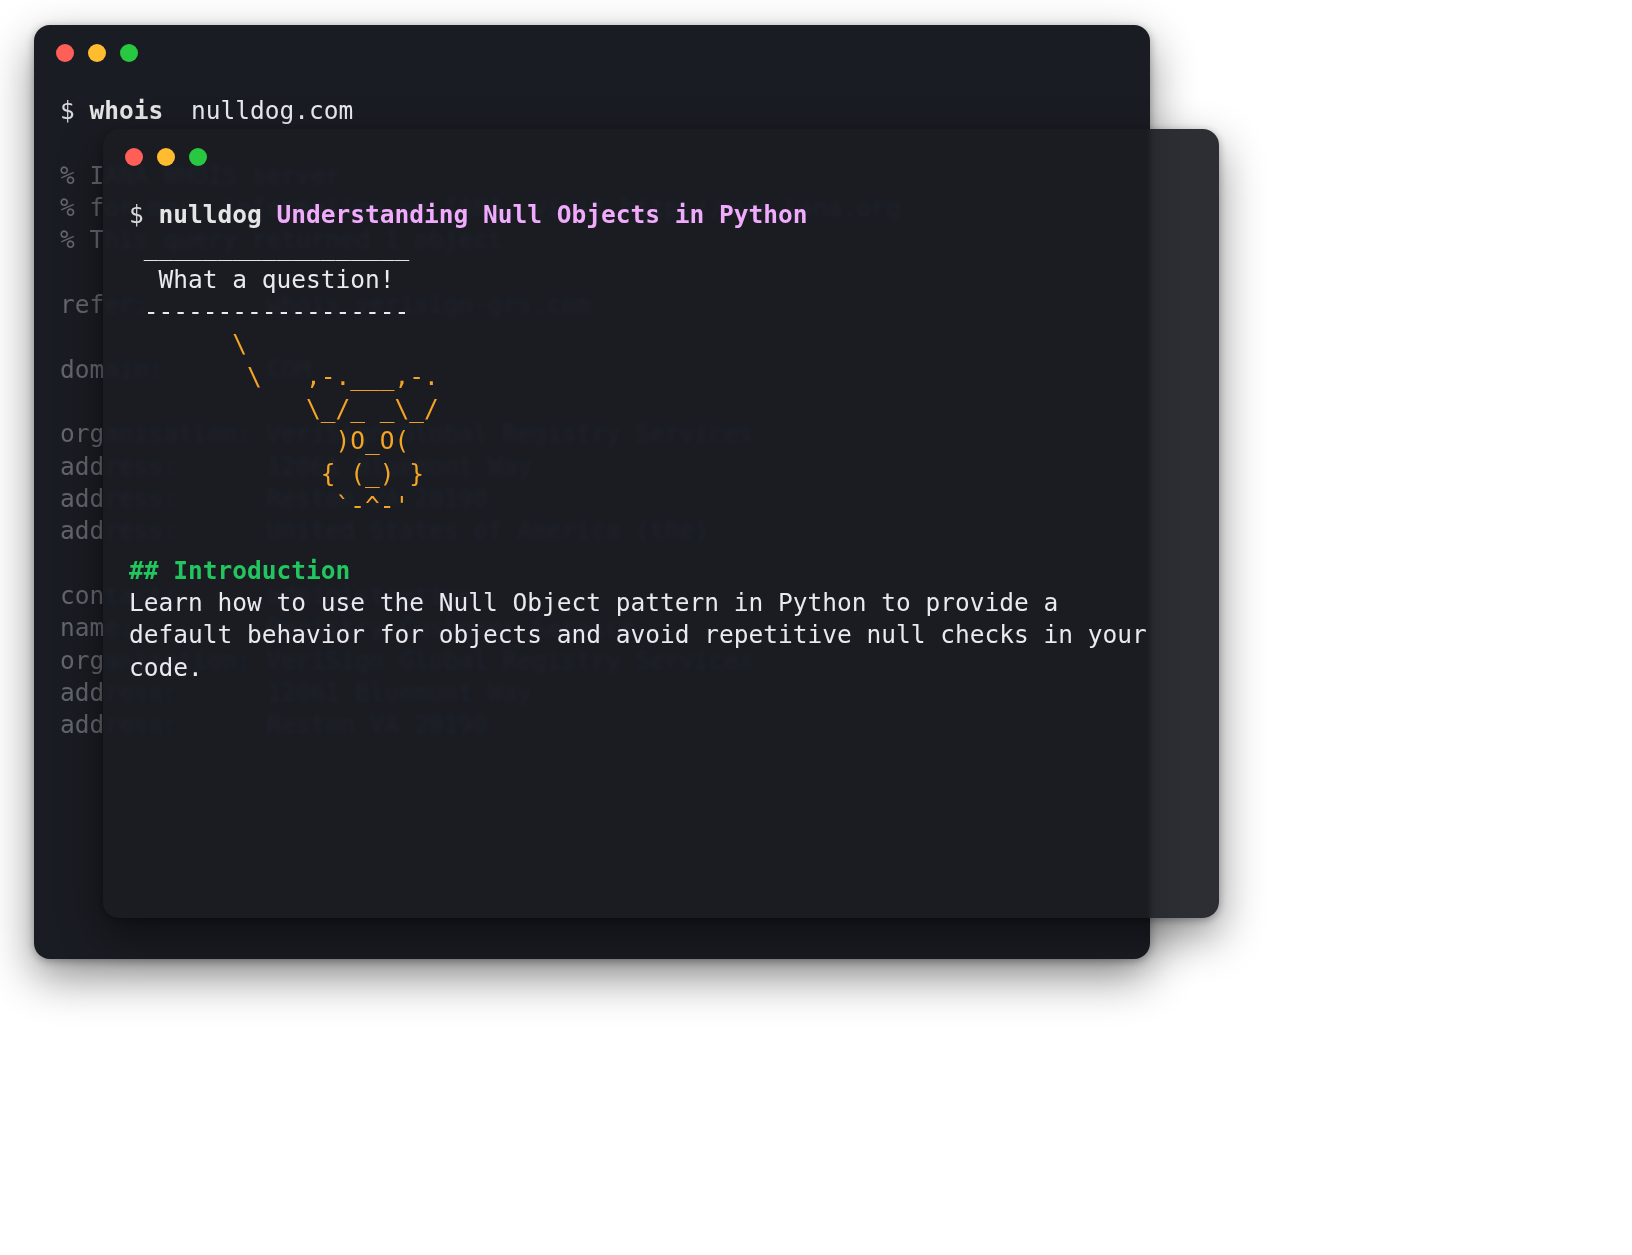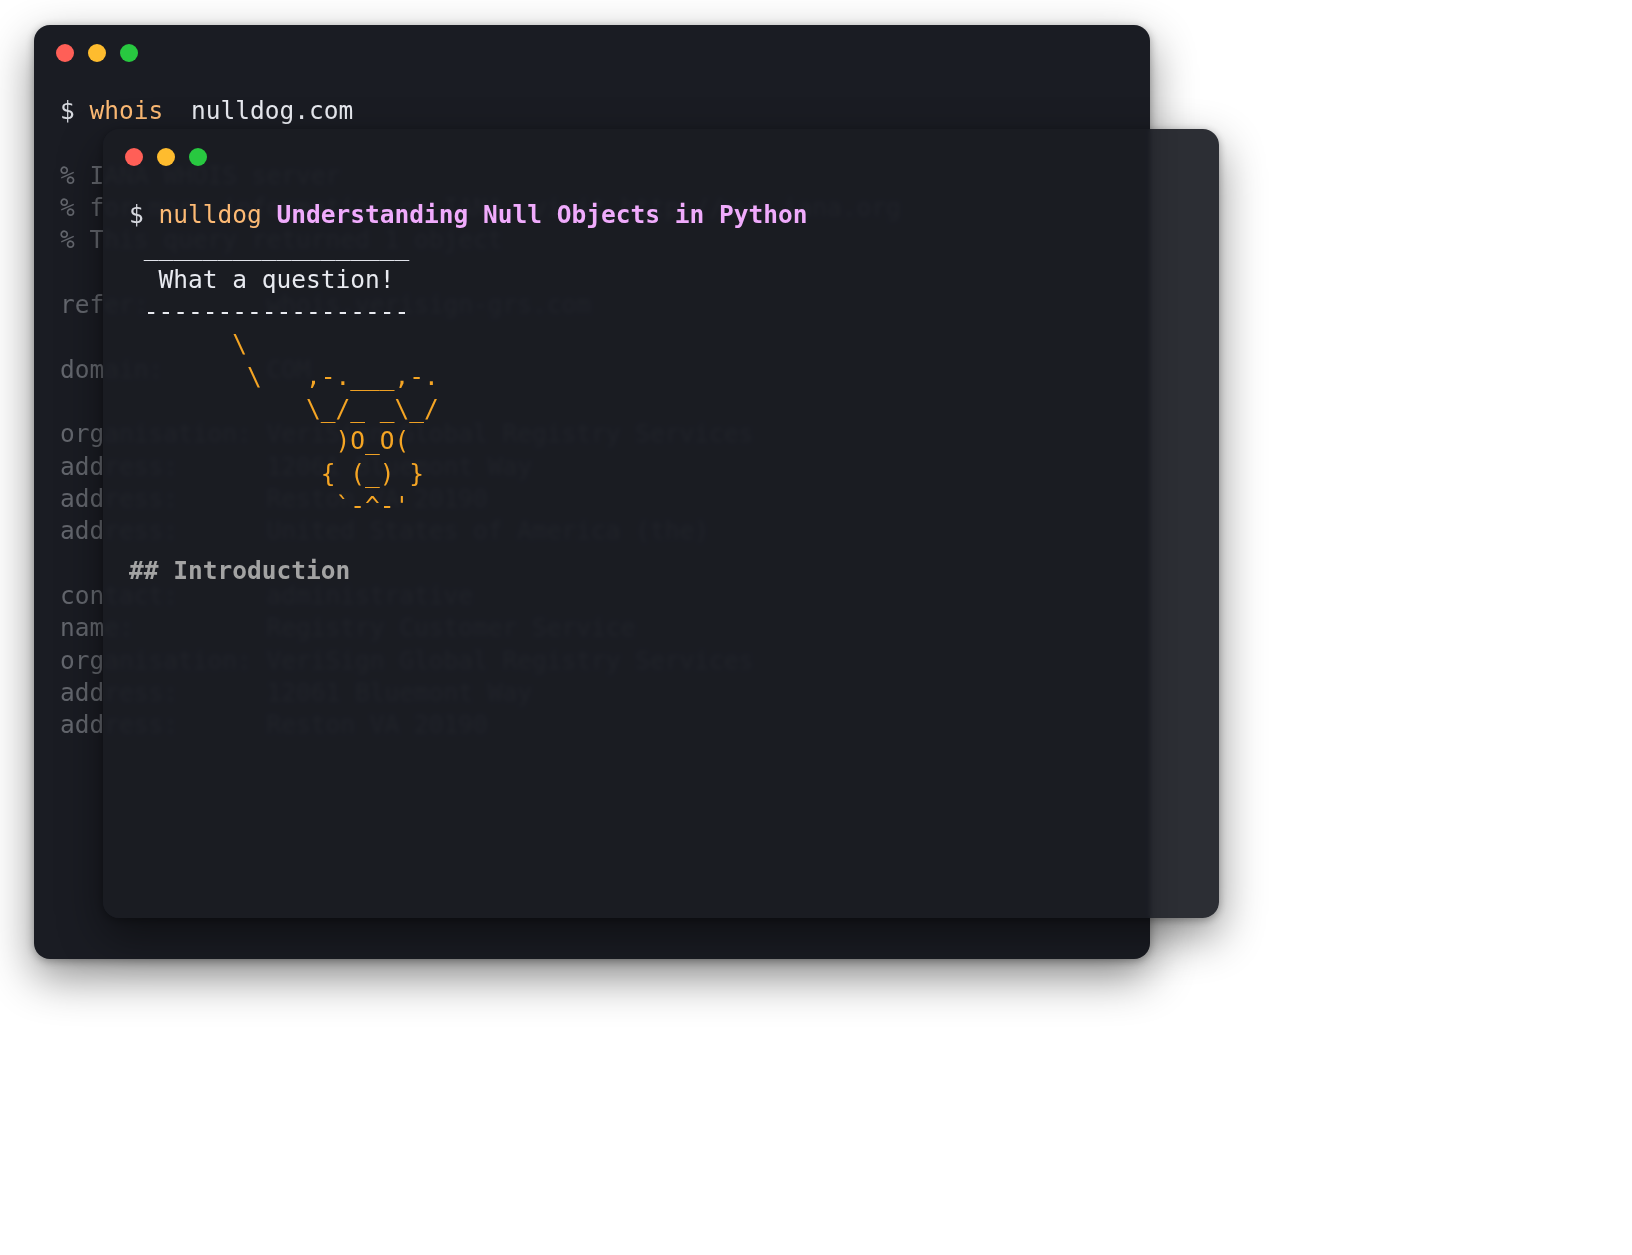--- a/index.html
+++ b/index.html
@@ -59,27 +59,27 @@
     white-space: pre;
     color: #b0b6c4;
   }
   .termbody.front {
     white-space: normal;
   }
   .front-pre {
     white-space: pre;
   }
   .prompt-sym { color: #d6d8de; }
-  .prompt-cmd { color: #fdba74; font-weight: 400; }
+  .prompt-cmd { color: #e5e5e5; font-weight: 700; }
   .prompt-arg { color: #e8eaf0; margin-left: 13px; }
   .front-title { color: #f0abfc; font-weight: 600;}
   .comment { color: #64676e; }
   .ascii-box { color: #e8eaf0; margin-top: 18px; }
   .ascii-dog { color: #f5a524; }
-  .heading { color: #a3a3a3; font-weight: 600; margin-top: 36px;}
+  .heading { color: #22c55e; font-weight: 600; margin-top: 36px;}
   .para {
     color: #e8eaf0;
     white-space: normal;
     max-width: 1040px;
     word-wrap: break-word;
   }
 </style>
 </head>
 <body>
 
@@ -126,16 +126,17 @@
 <span class="ascii-box"> ------------------</span>
 <span class="ascii-dog">       \</span>
 <span class="ascii-dog">        \   ,-.___,-.</span>
 <span class="ascii-dog">            \_/_ _\_/</span>
 <span class="ascii-dog">              )O_O(</span>
 <span class="ascii-dog">             { (_) }</span>
 <span class="ascii-dog">              `-^-'</span>
 
 <span class="heading">## Introduction</span>
 </div>
+<div class="para">Learn how to use the Null Object pattern in Python to provide a default behavior for objects and avoid repetitive null checks in your code.</div>
     </div>
   </div>
 
 </div>
 
 </body></html>

